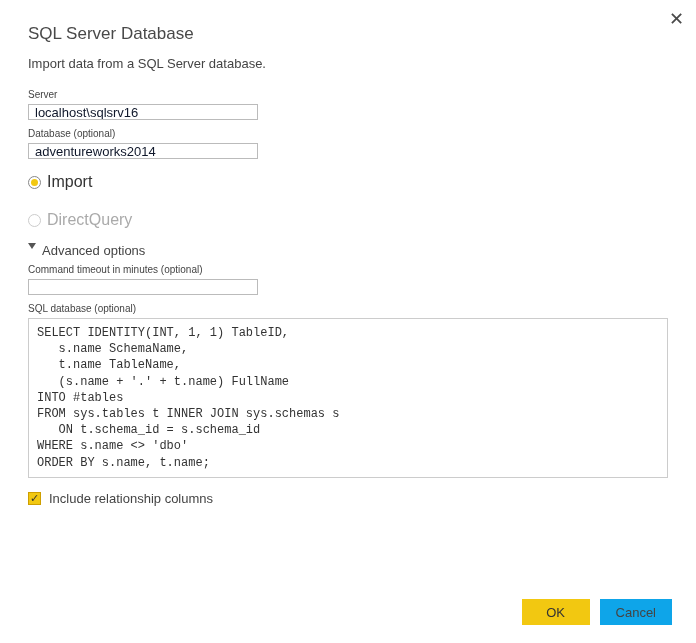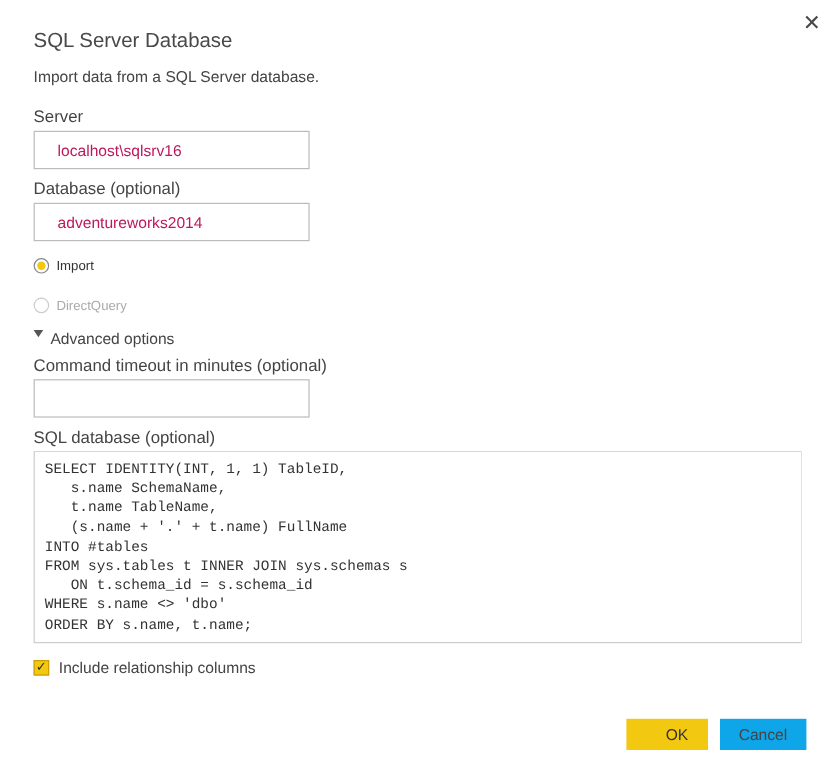--- a/index.html
+++ b/index.html
@@ -30,44 +30,44 @@
       color: #494949;
       margin-bottom: 12px;
       margin-top: 10px;
     }
     .subtitle {
       font-size: 13px;
       color: #444;
       margin-bottom: 18px;
     }
     .field-label {
-      font-size: 14px;
+      font-size: 10px;
       color: #444;
       margin-bottom: 4px;
       margin-top: 8px;
     }
     .text-input {
       width: 230px;
-      height: 32px;
+      height: 16px;
       border: 1px solid #bbb;
-      padding: 2px 19px;
+      padding: 2px 6px;
       font-size: 13px;
       font-family: inherit;
-      color: #be185d;
+      color: #0f172a;
     }
     .radio-group {
       margin-top: 14px;
       margin-bottom: 14px;
     }
     .radio-row {
       display: flex;
       align-items: center;
       gap: 6px;
       margin-bottom: 6px;
-      font-size: 11px;
+      font-size: 16px;
     }
     .radio-outer {
       width: 13px; height: 13px;
       border-radius: 50%;
       border: 1px solid #aaa;
       display: inline-flex;
       align-items: center;
       justify-content: center;
       background: #fff;
     }
@@ -144,21 +144,20 @@
       gap: 10px;
     }
     .btn {
       min-width: 68px;
       height: 26px;
       border: none;
       font-size: 13px;
       font-family: inherit;
       cursor: pointer;
       padding: 0 16px;
-      text-align: right;
     }
     .btn-primary {
       background: #f2c811;
       color: #333;
     }
     .btn-secondary {
       background: #0ea5e9;
       color: #444;
     }
   </style>

